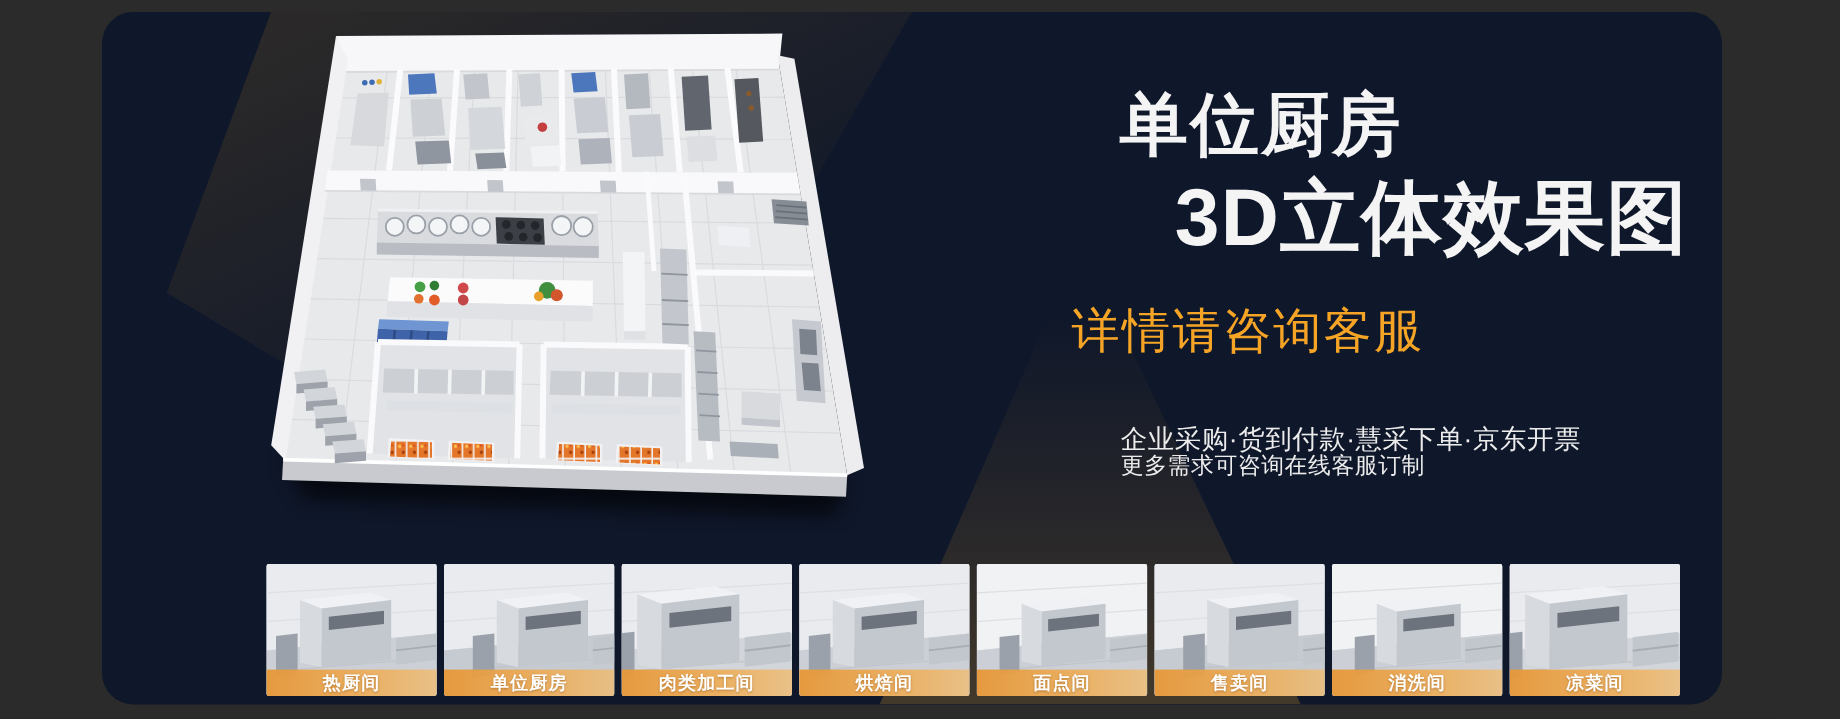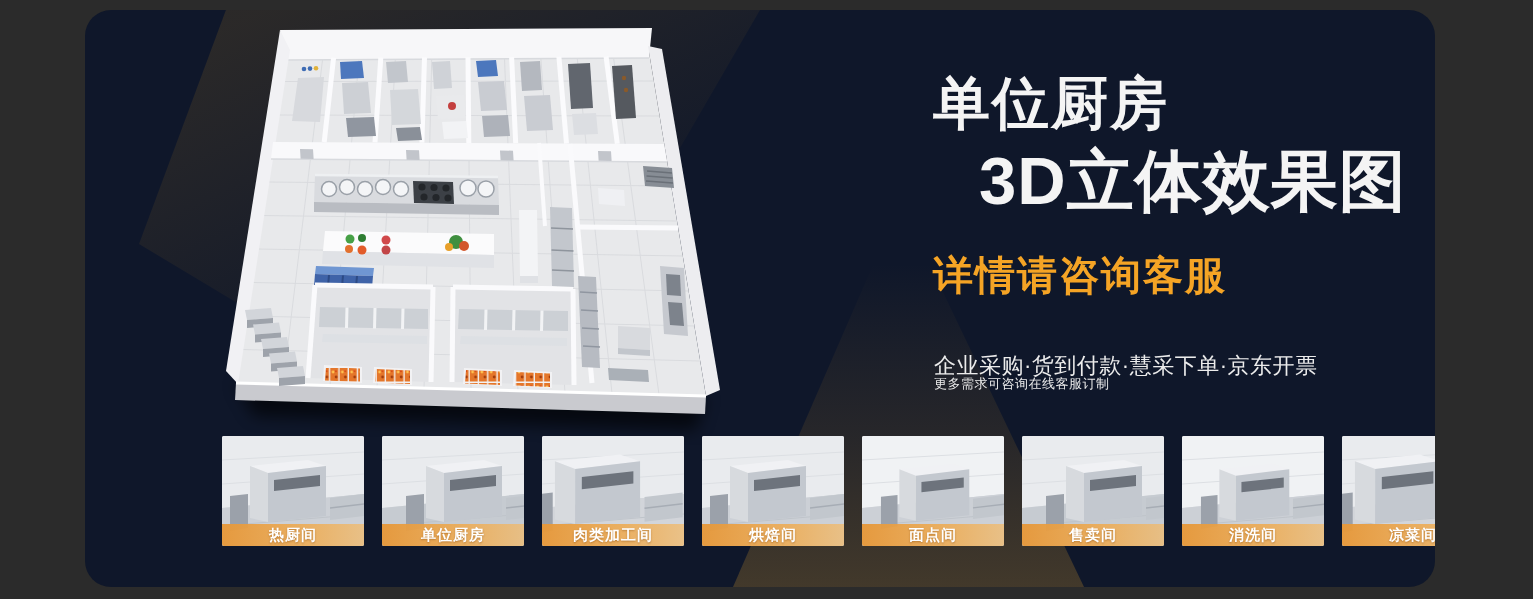--- a/index.html
+++ b/index.html
@@ -13,29 +13,29 @@
             background:linear-gradient(155deg, rgba(122,92,36,0.26) 8%, rgba(122,92,36,0.10) 42%, rgba(122,92,36,0) 68%);
             clip-path:polygon(14% 0, 100% 0, 58% 100%, 0 52%); }
   .beam-b { position:absolute; left:48%; top:44%; width:26%; height:56%; pointer-events:none;
             background:linear-gradient(180deg, rgba(140,104,40,0) 0%, rgba(140,104,40,0.20) 55%, rgba(150,112,44,0.38) 100%);
             clip-path:polygon(40% 0, 56% 0, 100% 100%, 0 100%); }
 
   .floorplan { position:absolute; left:143px; top:28px; width:500px; height:400px; }
   .floorplan svg { overflow:visible; }
   .title1 { position:absolute; left:848px; top:56px; font-size:57px; font-weight:800; color:#f4f4f4; letter-spacing:2px; white-space:nowrap; }
   .title2 { position:absolute; left:846px; top:126px; font-size:67px; font-weight:800; color:#f4f4f4; letter-spacing:1px; white-space:nowrap;margin-left:48px; }
-  .subtitle { position:absolute; left:848px; top:238px; font-size:40px; font-weight:700; color:var(--orange,#F5A425); letter-spacing:2px; white-space:nowrap; }
+  .subtitle { position:absolute; left:808px; top:238px; font-size:40px; font-weight:400; color:var(--orange,#F5A425); letter-spacing:2px; white-space:nowrap; }
   .cta { position:absolute; left:848px; top:297px; width:126px; height:32px;
          background:var(--orange,#F5A425); color:#171310; font-size:19px; font-weight:700;
          border:none; border-radius:3px; display:flex; align-items:center; justify-content:center;
          letter-spacing:1px; cursor:pointer; white-space:nowrap; }
   .info1 { position:absolute; left:849px; top:341px; font-size:22px; color:#ececec; letter-spacing:0.5px; white-space:nowrap; }
-  .info2 { position:absolute; left:849px; top:365px; font-size:13px; color:#ececec; letter-spacing:0.5px; white-space:nowrap; }
-
-  .thumbs { position:absolute; left:93px; top:426px; display:flex; gap:18px;padding-left:44px; }
+  .info2 { position:absolute; left:849px; top:365px; font-size:19px; color:#ececec; letter-spacing:0.5px; white-space:nowrap; }
+
+  .thumbs { position:absolute; left:93px; top:460px; display:flex; gap:6px;padding-left:44px; }
   .thumb { position:relative; width:142px; height:110px; border-radius:2px; overflow:hidden;
            background:linear-gradient(160deg,#f4f5f7 0%,#dadde1 45%,#b9bec5 100%); cursor:pointer; }
   .thumb svg { display:block; width:142px; height:110px; }
   .thumb-label { position:absolute; left:0; bottom:0; width:100%; height:22px;
                  background:linear-gradient(90deg, rgba(230,152,58,0.97) 0%, rgba(238,172,84,0.88) 60%, rgba(243,186,105,0.72) 100%);
                  display:flex; align-items:center; justify-content:center; }
   .thumb-label span { color:#fff; font-size:15px; font-weight:700; letter-spacing:1px;
                       text-shadow:0 1px 2px rgba(120,60,0,0.45); white-space:nowrap; }
   
   svg.v1 .equip { transform:translateX(16px); }

